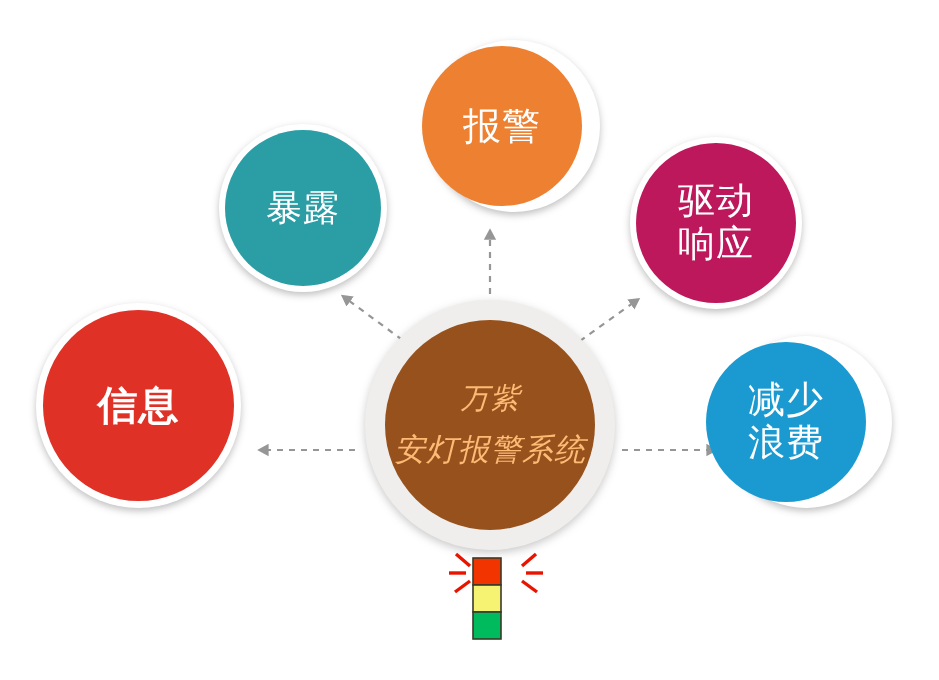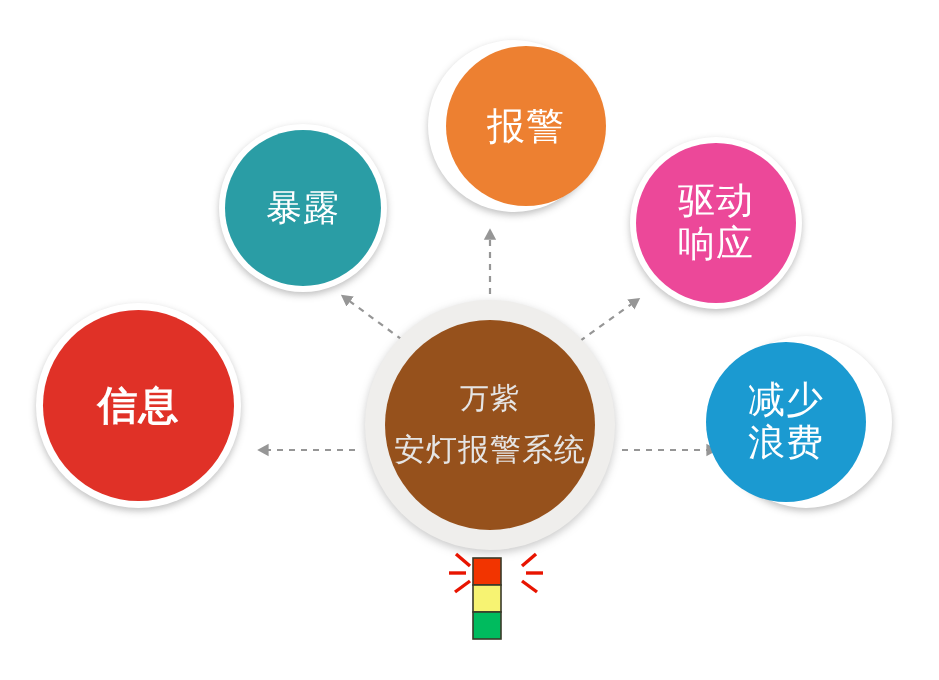--- a/index.html
+++ b/index.html
@@ -44,21 +44,21 @@
   }
   .ring-grey {
     position: absolute;
     border-radius: 50%;
     background: #efeeec;
     box-shadow: 0 3px 8px rgba(120,120,120,0.40);
   }
 
   
   #node-top-ring     { left: 428px; top: 40px;  width: 172px; height: 172px; }
-  #node-top          { left: 446px; top: 46px;  width: 160px; height: 160px; font-size: 38px; }
+  #node-top          { left: 422px; top: 46px;  width: 160px; height: 160px; font-size: 38px; }
 
   #node-upleft-ring  { left: 219px; top: 124px; width: 168px; height: 168px; }
   #node-upleft       { left: 225px; top: 130px; width: 156px; height: 156px; font-size: 36px; }
 
   #node-upright-ring { left: 630px; top: 137px; width: 172px; height: 172px; }
   #node-upright      { left: 636px; top: 143px; width: 160px; height: 160px; font-size: 37px; }
 
   #node-left-ring    { left: 36px;  top: 303px; width: 205px; height: 205px; }
   #node-left         { left: 43px;  top: 310px; width: 191px; height: 191px; font-size: 40px; font-weight: bold; }
 
@@ -115,38 +115,38 @@
   <div class="node" id="node-top" style="background: rgb(237, 128, 49); color: rgb(255, 255, 255);">
     <span class="line">报警</span>
   </div>
 
   <div class="ring" id="node-upleft-ring"></div>
   <div class="node" id="node-upleft" style="background: rgb(42, 157, 165); color: rgb(255, 255, 255);">
     <span class="line">暴露</span>
   </div>
 
   <div class="ring" id="node-upright-ring"></div>
-  <div class="node" id="node-upright" style="background: #ec4899; color: rgb(255, 255, 255);">
+  <div class="node" id="node-upright" style="background: #be185d; color: rgb(255, 255, 255);">
     <span class="line">驱动</span>
     <span class="line">响应</span>
   </div>
 
   <div class="ring" id="node-left-ring"></div>
   <div class="node" id="node-left" style="background: rgb(224, 49, 39); color: rgb(255, 255, 255);">
     <span class="line">信息</span>
   </div>
 
   <div class="ring" id="node-right-ring"></div>
   <div class="node" id="node-right" style="background: rgb(27, 154, 209); color: rgb(255, 255, 255);">
     <span class="line">减少</span>
     <span class="line">浪费</span>
   </div>
 
   <div class="ring-grey" id="node-center-ring" style="background: rgb(239, 238, 236);"></div>
-  <div class="node" id="node-center" style="background: rgb(150, 81, 28); color: #e5e5e5;">
+  <div class="node" id="node-center" style="background: rgb(150, 81, 28); color: #fdba74; font-style: italic;">
     <span class="line line-1">万紫</span>
     <span class="line line-2">安灯报警系统</span>
   </div>
 
   <svg class="andon" viewBox="0 0 96 100" xmlns="http://www.w3.org/2000/svg">
 
     <g stroke="#E81400" stroke-width="3.4" stroke-linecap="butt">
       <line x1="8" y1="6" x2="22" y2="18"></line>
       <line x1="1" y1="25" x2="18" y2="25"></line>
       <line x1="7" y1="44" x2="22" y2="33"></line>

